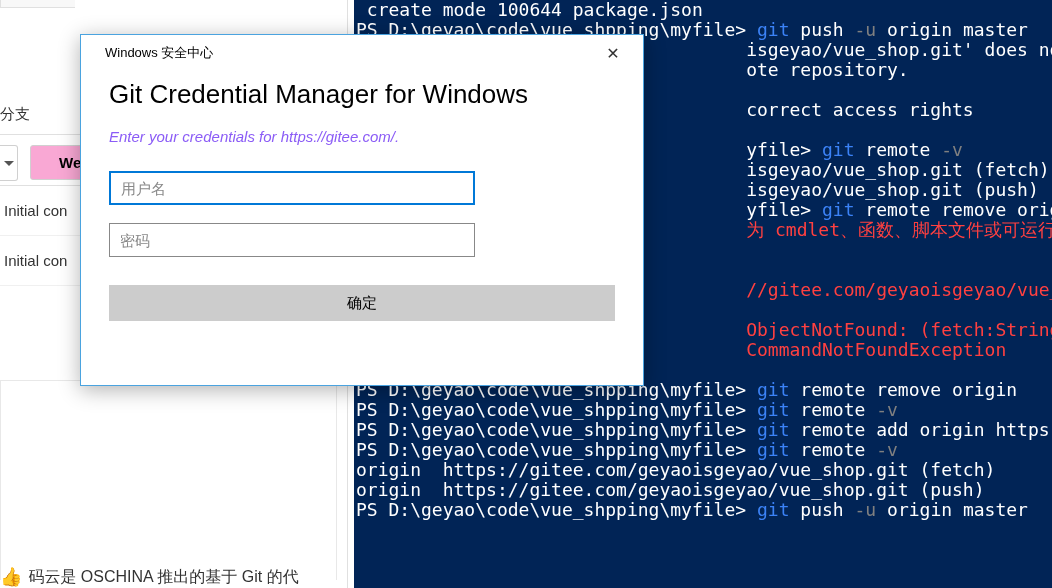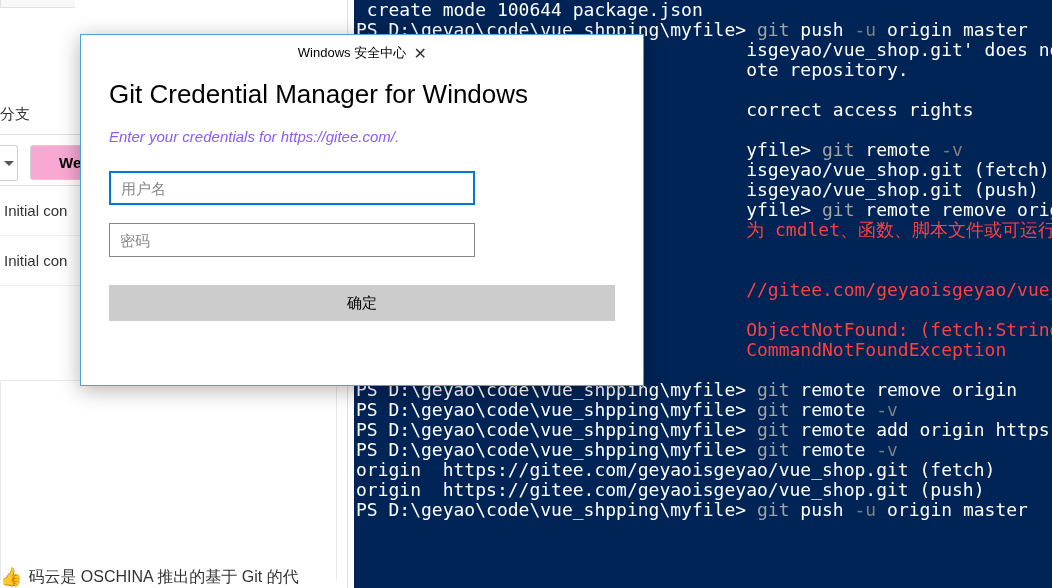--- a/index.html
+++ b/index.html
@@ -124,41 +124,41 @@
       background: #012456;
       font-family: "NSimSun", "SimSun", Consolas, monospace;
       font-size: 18px;
       line-height: 20px;
       color: #ffffff;
       padding: 0 2px;
       white-space: pre;
       overflow: hidden;
     }
     .terminal .white { color: #ffffff; }
-    .terminal .yellow { color: #a3a3a3; }
+    .terminal .yellow { color: #3b82f6; }
     .terminal .darkgray { color: #808080; }
     .terminal .red { color: #ff4040; }
     
     
     .dialog {
       position: absolute;
       left: 80px;
       top: 34px;
       width: 564px;
       height: 352px;
       background: #ffffff;
       border: 1px solid #4aa3df;
       box-shadow: 0 4px 20px rgba(0,0,0,0.3);
       z-index: 100;
     }
     .dialog .titlebar {
       height: 36px;
       display: flex;
       align-items: center;
-      justify-content: center;
+      justify-content: space-between;
       padding: 0 16px 0 24px;
     }
     .dialog .titlebar .title {
       font-size: 13px;
       color: #000;
     }
     .dialog .close-btn {
       width: 28px;
       height: 28px;
       display: flex;

